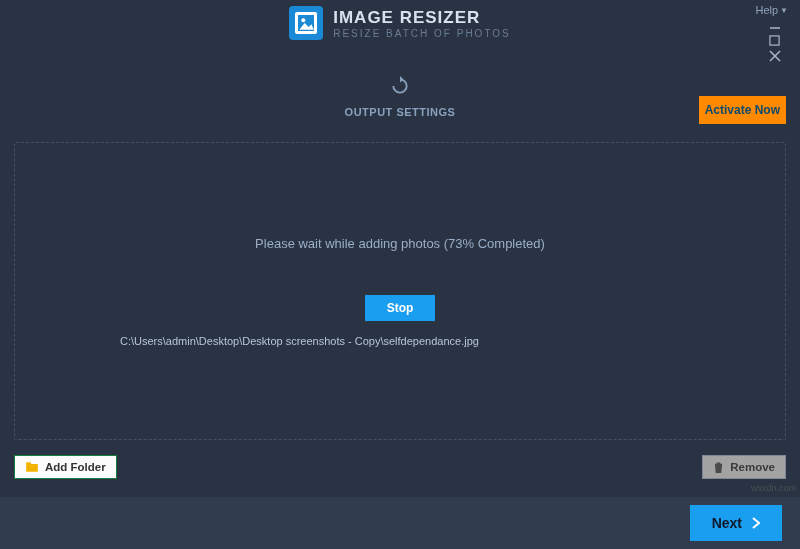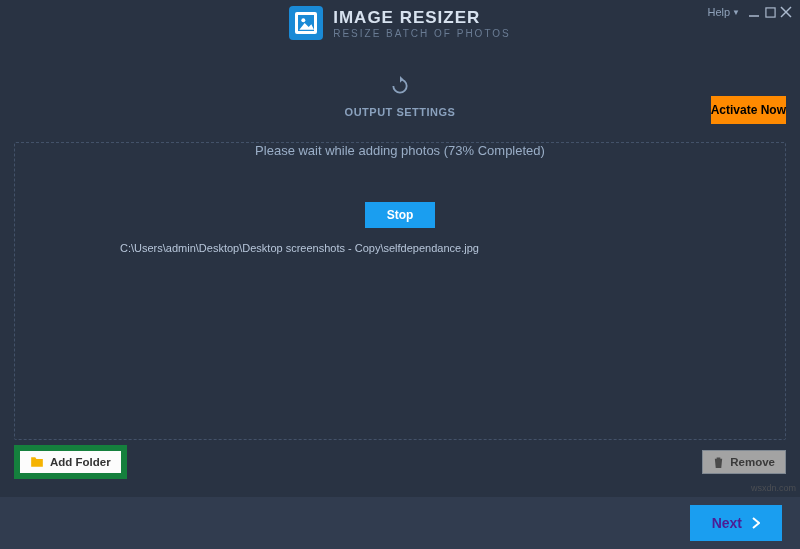--- a/index.html
+++ b/index.html
@@ -5,42 +5,42 @@
     * { box-sizing: border-box; margin: 0; padding: 0; font-family: "Segoe UI", Arial, sans-serif; }
     body { width: 800px; height: 549px; background: #293343; overflow: hidden; position: relative; }
     .titlebar { height: 46px; display: flex; align-items: center; padding: 0 8px; }
     .logo-block { margin: 0 auto; display: flex; align-items: center; gap: 10px; }
     .logo-icon { width: 34px; height: 34px; background: #1a8ad6; border-radius: 4px; display: flex; align-items: center; justify-content: center; position: relative; }
     .logo-icon-inner { width: 22px; height: 22px; background: #fff; border-radius: 2px; display:flex; align-items:center; justify-content:center; }
     .logo-icon-inner svg{width:16px;height:16px;}
     .logo-text { display: flex; flex-direction: column; }
     .logo-title { color: #d7e2ef; font-size: 17px; font-weight: 600; letter-spacing: 1px; }
     .logo-sub { color: #6a7c94; font-size: 10px; letter-spacing: 2px; }
-    .win-controls { position: absolute; top: 4px; right: 6px; display: flex; align-items: center; gap: 0; }
+    .win-controls { position: absolute; top: 4px; right: 6px; display: flex; align-items: center; gap: 0; flex-direction: column; }
     .help-link { color: #8fa2ba; font-size: 11px; display: flex; align-items: center; gap: 2px; cursor: pointer; margin-right:6px; }
     .win-btn { color: #aab9cd; font-size: 14px; cursor: pointer; display:inline-flex; align-items:center; justify-content:center; width:16px; height:16px; }
     .tabs { display: flex; justify-content: center; align-items: flex-end; margin-top: 18px; position: relative; }
     .tab { width: 160px; text-align: center; padding: 12px 0 10px; font-size: 11px; font-weight: 600; letter-spacing: 0.5px; color: #8aa1bd; cursor: pointer; }
     .tab-icon { display: flex; justify-content: center; margin-bottom: 8px; height: 22px; }
     .tab.active { color: #15d0ea; background: #232c3b; border: 1px solid #36445b; border-bottom: 2px solid #15d0ea; }
-    .activate-btn { position: absolute; right: 14px; top: 96px; background: #ff8a00; color: #000000; border: none; font-size: 12px; font-weight: 600; padding: 7px 0; cursor: pointer; }
-    .drop-zone { margin: 14px 14px 0 14px; height: 298px; border: 1px dashed #435269; border-radius: 2px; display: flex; flex-direction: column; align-items: center; justify-content: flex-start; position: relative; }
+    .activate-btn { position: absolute; right: 14px; top: 96px; background: #ff8a00; color: #0c4a6e; border: none; font-size: 12px; font-weight: 600; padding: 7px 6px; cursor: pointer; }
+    .drop-zone { margin: 14px 14px 0 14px; height: 298px; border: 1px dashed #435269; border-radius: 2px; display: flex; flex-direction: column; align-items: center; justify-content: center; position: relative; }
     .progress-area { width: 560px; }
     .progress-text { color: #9aaec7; font-size: 13px; text-align: center; margin-bottom: 14px; }
     .progress-row { display: flex; align-items: center; gap: 30px; flex-direction: column; }
     .progress-bar { flex: 1; height: 4px; background: #4a596f; position: relative; }
     .progress-fill { position: absolute; left: 0; top: 0; bottom: 0; width: 73%; background: #00c4ea; }
     .stop-btn { background: #1a9ef0; color: #fff; border: none; font-size: 12px; font-weight: 600; padding: 6px 22px; cursor: pointer; }
     .file-path { color: #b7c6da; font-size: 11px; margin-top: 14px; }
     .bottom-bar { position: absolute; left: 14px; right: 14px; bottom: 70px; display: flex; align-items: center; gap: 8px; }
-    .white-btn { background: #fcfcfc; border: 6px solid #15803d; font-size: 11.5px; font-weight: 600; color: #333; padding: 5px 10px; display: flex; align-items: center; gap: 6px; cursor: pointer; }
+    .white-btn { background: #fcfcfc; border: 1px solid #15803d; font-size: 11.5px; font-weight: 600; color: #333; padding: 5px 10px; display: flex; align-items: center; gap: 6px; cursor: pointer; }
     .gray-btn { background: #a3a3a3; border: 1px solid #7f8892; font-size: 11.5px; font-weight: 600; color: #3a3a3a; padding: 5px 10px; display: flex; align-items: center; gap: 6px; cursor: pointer; }
     .spacer { flex: 1; }
     .footer { position: absolute; left: 0; right: 0; bottom: 0; height: 52px; background: #313c4f; display: flex; align-items: center; justify-content: flex-end; padding-right: 18px; }
-    .next-btn { background: #1a9ef0; color: #4c1d95; border: none; font-size: 14px; font-weight: 600; padding: 10px 22px; display: flex; align-items: center; gap: 10px; cursor: pointer; }
+    .next-btn { background: #1a9ef0; color: #0f172a; border: none; font-size: 14px; font-weight: 600; padding: 10px 22px; display: flex; align-items: center; gap: 10px; cursor: pointer; }
     .watermark { position: absolute; right: 4px; bottom: 56px; color: #5a5a5a; font-size: 9px; opacity: 0.7; }
     svg { display: block; }
   </style>
 </head>
 <body>
 
 <div class="titlebar">
   <div class="logo-block">
     <div class="logo-icon">
       <div class="logo-icon-inner">

